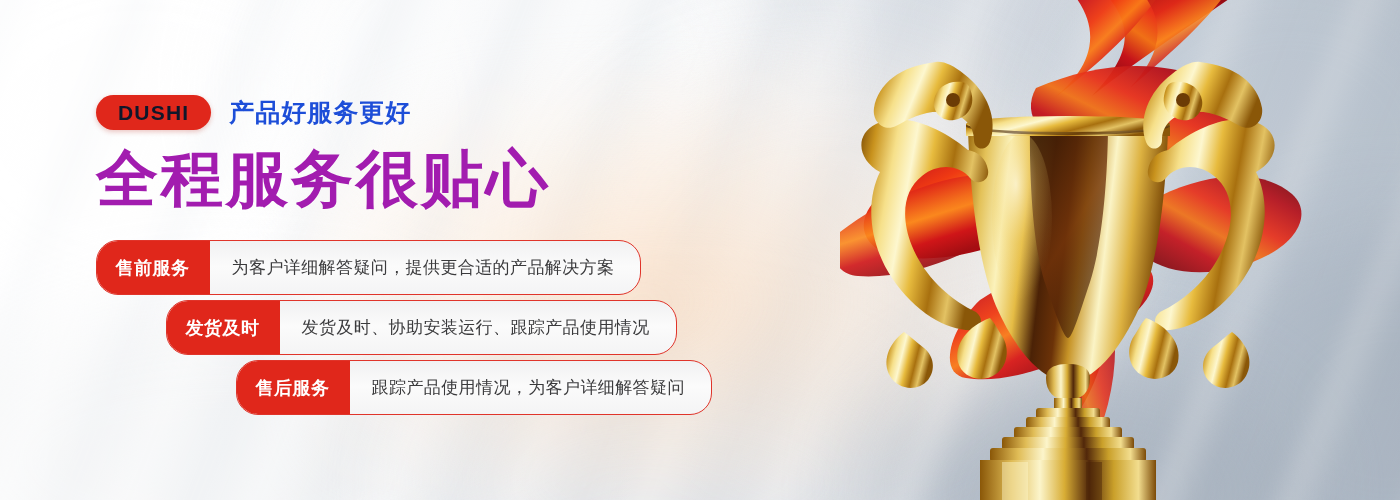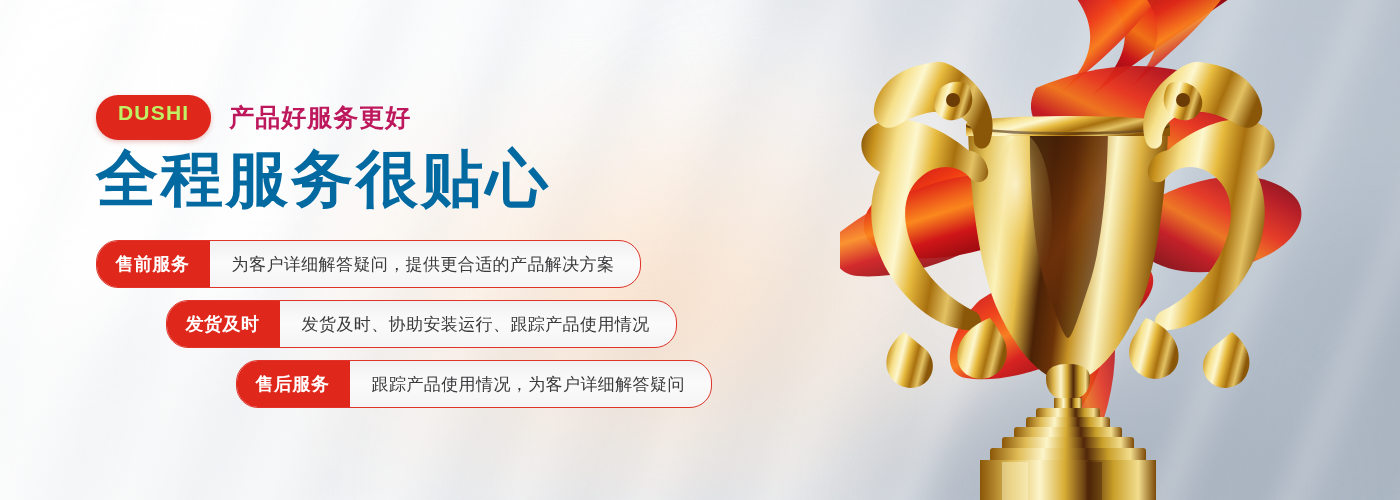--- a/index.html
+++ b/index.html
@@ -65,50 +65,50 @@
 
   
   .artwork { position:absolute; right:40px; top:0; width:520px; height:500px; }
   .artwork svg { position:absolute; inset:0; width:100%; height:100%; }
 
   
   .content { position:absolute; left:96px; top:0; width:820px; height:500px; }
 
   .eyebrow { position:absolute; left:0; top:95px; display:flex; align-items:center; gap:18px; }
   .badge {
-    background:#e0271b; color:#bef264; border-radius:22px;
-    padding:7px 22px 17px; font-size:21px; font-weight:bold;
+    background:#e0271b; color:#0f172a; border-radius:22px;
+    padding:7px 22px 7px; font-size:21px; font-weight:bold;
     letter-spacing:1.2px; line-height:1; font-family:"Liberation Sans",sans-serif;
     box-shadow:0 2px 5px rgba(180,30,20,.25);
   }
   .eyebrow-text {
-    font-size:25px; font-weight:bold; color:#be185d; letter-spacing:1px;
+    font-size:25px; font-weight:bold; color:#1d4ed8; letter-spacing:1px;
     font-family:"DejaVu Sans","Liberation Sans",sans-serif;
   }
 
   .headline {
     position:absolute; left:0; top:146px;
-    font-size:62px; font-weight:bold; color:#0369a1;
+    font-size:62px; font-weight:bold; color:#a21caf;
     letter-spacing:3px; line-height:1.05; white-space:nowrap;
     font-family:"DejaVu Sans","Liberation Sans",sans-serif;
     text-shadow:0 1px 0 rgba(255,255,255,.4);
   }
 
   
   .rows { position:absolute; left:0; top:240px; }
   .row {
     position:relative; display:flex; align-items:stretch;
     height:44px; margin-bottom:16px;
   }
   .row-1 { margin-left:0px; }
   .row-2 { margin-left:70px; }
   .row-3 { margin-left:140px; }
 
   .row-shell {
-    display:flex; align-items:stretch; height:48px;
+    display:flex; align-items:stretch; height:55px;
     border:1.4px solid #e0342a; border-radius:22px;
     background:linear-gradient(180deg,#f1f1f2 0%,#fbfbfb 48%,#f4f4f5 100%);
     overflow:hidden;
   }
   .row-tag {
     background:#e0271b; color:#ffffff;
     display:flex; align-items:center; justify-content:center;
     padding:0 20px; min-width:104px;
     font-size:18px; font-weight:bold; letter-spacing:.5px;
     font-family:"DejaVu Sans","Liberation Sans",sans-serif;

